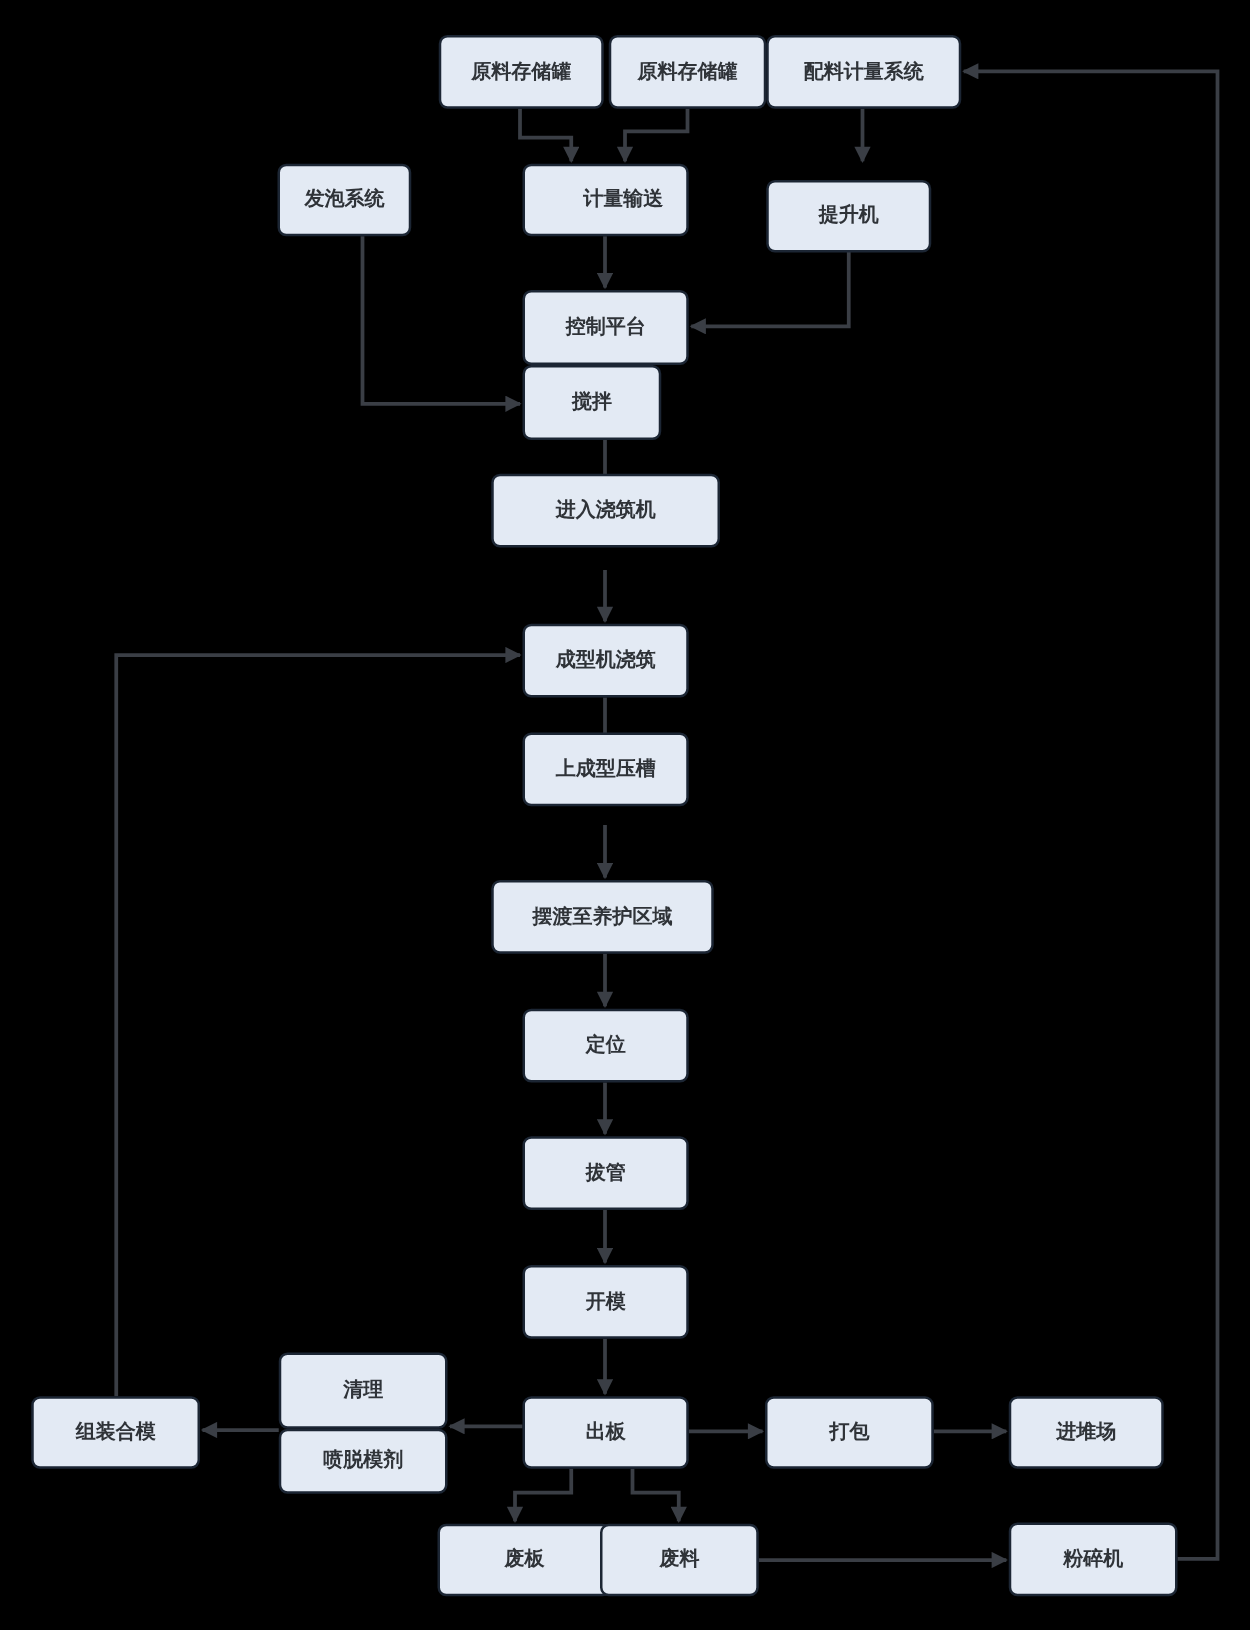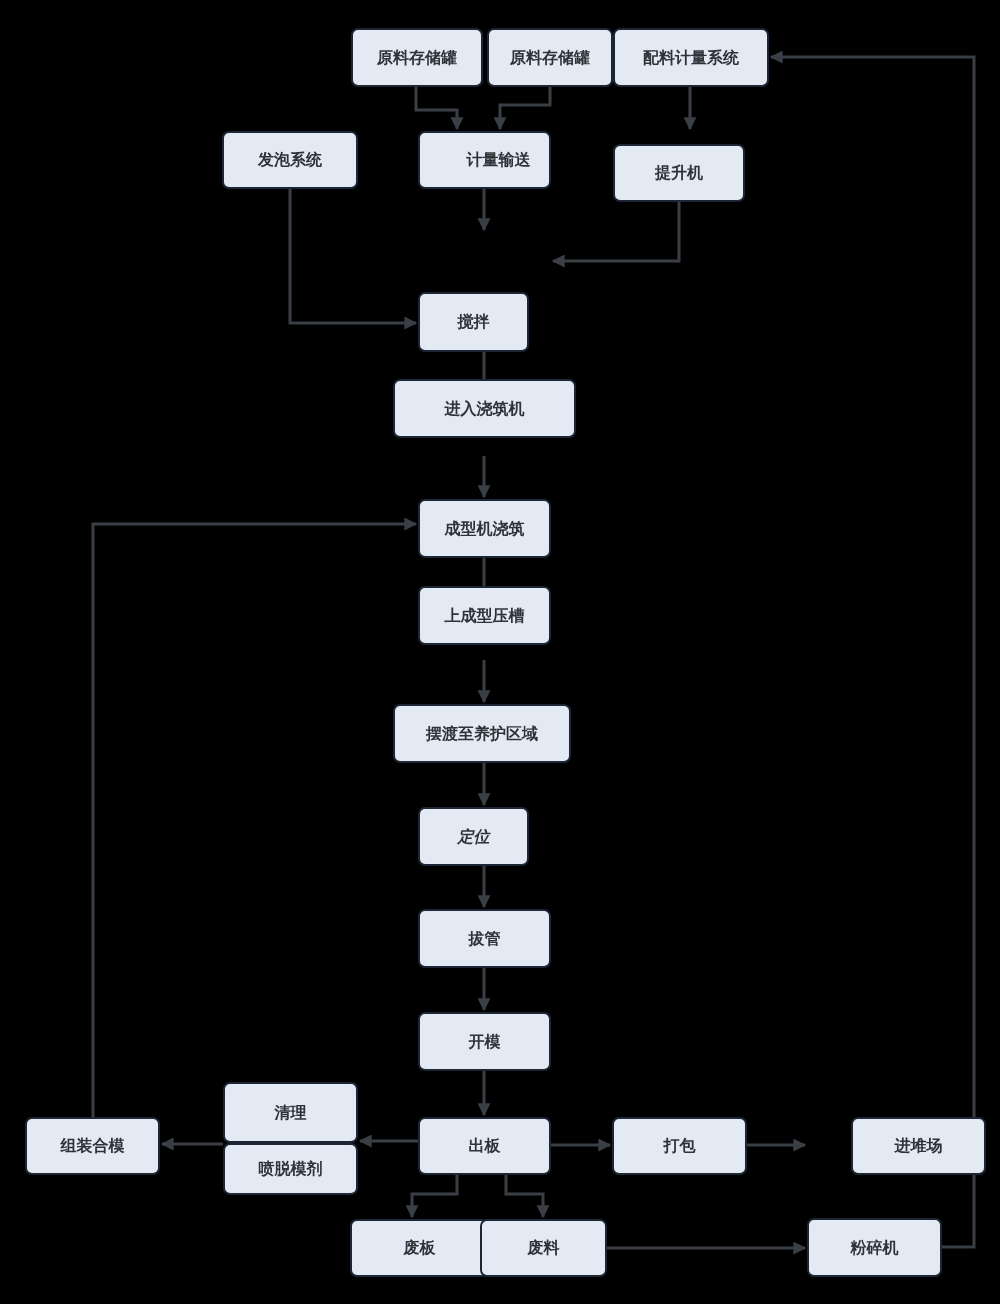--- a/index.html
+++ b/index.html
@@ -97,45 +97,48 @@
   <div id="nodes">
       <div class="node" style="left: 351px; top: 28px; width: 132px; height: 59px;">
         <span class="node-label">原料存储罐</span>
       </div>
       <div class="node" style="left: 487px; top: 28px; width: 126px; height: 59px;">
         <span class="node-label">原料存储罐</span>
       </div>
       <div class="node" style="left: 613px; top: 28px; width: 156px; height: 59px;">
         <span class="node-label">配料计量系统</span>
       </div>
-      <div class="node" style="left: 222px; top: 131px; width: 136px; height: 58px;">
+      <div class="node" style="left: 222px; top: 131px; width: 107px; height: 58px;">
         <span class="node-label">发泡系统</span>
       </div>
       <div class="node" style="left: 418px; top: 131px; width: 133px; height: 58px; padding-left: 28px;">
         <span class="node-label">计量输送</span>
       </div>
       <div class="node" style="left: 613px; top: 144px; width: 132px; height: 58px;">
         <span class="node-label">提升机</span>
+      </div>
+      <div class="node" style="left: 418px; top: 232px; width: 133px; height: 60px;">
+        <span class="node-label">控制平台</span>
       </div>
       <div class="node" style="left: 418px; top: 292px; width: 111px; height: 60px;">
         <span class="node-label">搅拌</span>
       </div>
       <div class="node" style="left: 393px; top: 379px; width: 183px; height: 59px;">
         <span class="node-label">进入浇筑机</span>
       </div>
       <div class="node" style="left: 418px; top: 499px; width: 133px; height: 59px;">
         <span class="node-label">成型机浇筑</span>
       </div>
       <div class="node" style="left: 418px; top: 586px; width: 133px; height: 59px;">
         <span class="node-label">上成型压槽</span>
       </div>
       <div class="node" style="left: 393px; top: 704px; width: 178px; height: 59px;">
         <span class="node-label">摆渡至养护区域</span>
       </div>
-      <div class="node" style="left: 418px; top: 807px; width: 111px; height: 59px; font-style: italic;">
+      <div class="node" style="left: 418px; top: 807px; width: 133px; height: 59px;">
         <span class="node-label">定位</span>
       </div>
       <div class="node" style="left: 418px; top: 909px; width: 133px; height: 59px;">
         <span class="node-label">拔管</span>
       </div>
       <div class="node" style="left: 418px; top: 1012px; width: 133px; height: 59px;">
         <span class="node-label">开模</span>
       </div>
       <div class="node" style="left: 25px; top: 1117px; width: 135px; height: 58px;">
         <span class="node-label">组装合模</span>
@@ -145,21 +148,21 @@
       </div>
       <div class="node" style="left: 223px; top: 1143px; width: 135px; height: 52px;">
         <span class="node-label">喷脱模剂</span>
       </div>
       <div class="node" style="left: 418px; top: 1117px; width: 133px; height: 58px;">
         <span class="node-label">出板</span>
       </div>
       <div class="node" style="left: 612px; top: 1117px; width: 135px; height: 58px;">
         <span class="node-label">打包</span>
       </div>
-      <div class="node" style="left: 807px; top: 1117px; width: 135px; height: 58px; margin-left: 44px;">
+      <div class="node" style="left: 807px; top: 1117px; width: 124px; height: 58px;">
         <span class="node-label">进堆场</span>
       </div>
       <div class="node" style="left: 350px; top: 1219px; width: 139px; height: 58px;">
         <span class="node-label">废板</span>
       </div>
       <div class="node" style="left: 480px; top: 1219px; width: 127px; height: 58px;">
         <span class="node-label">废料</span>
       </div>
       <div class="node" style="left: 807px; top: 1218px; width: 135px; height: 59px;">
         <span class="node-label">粉碎机</span>

